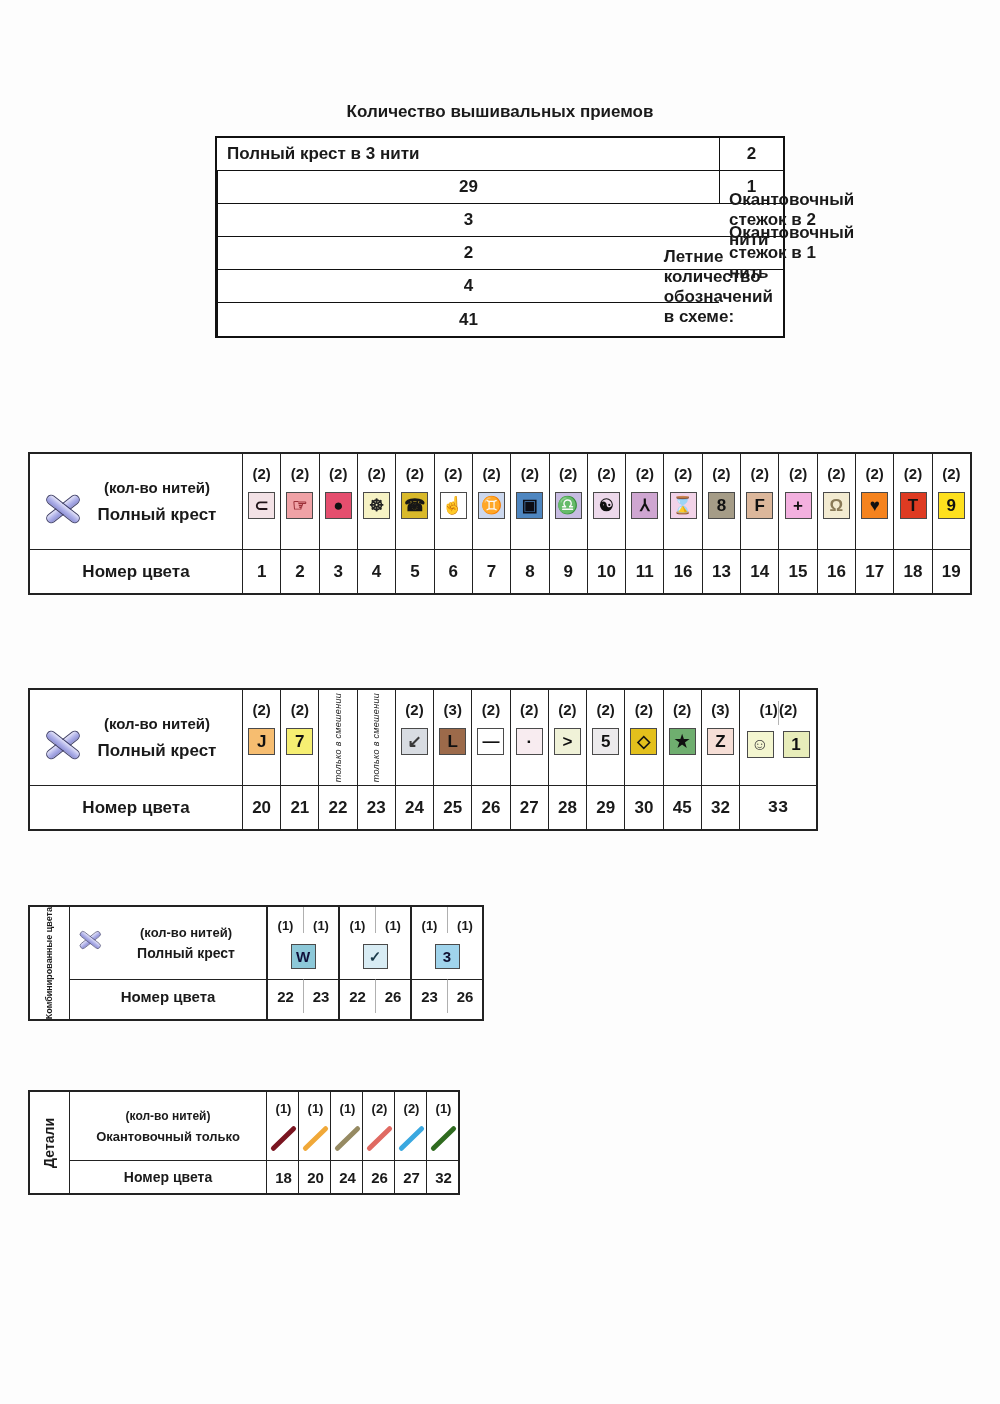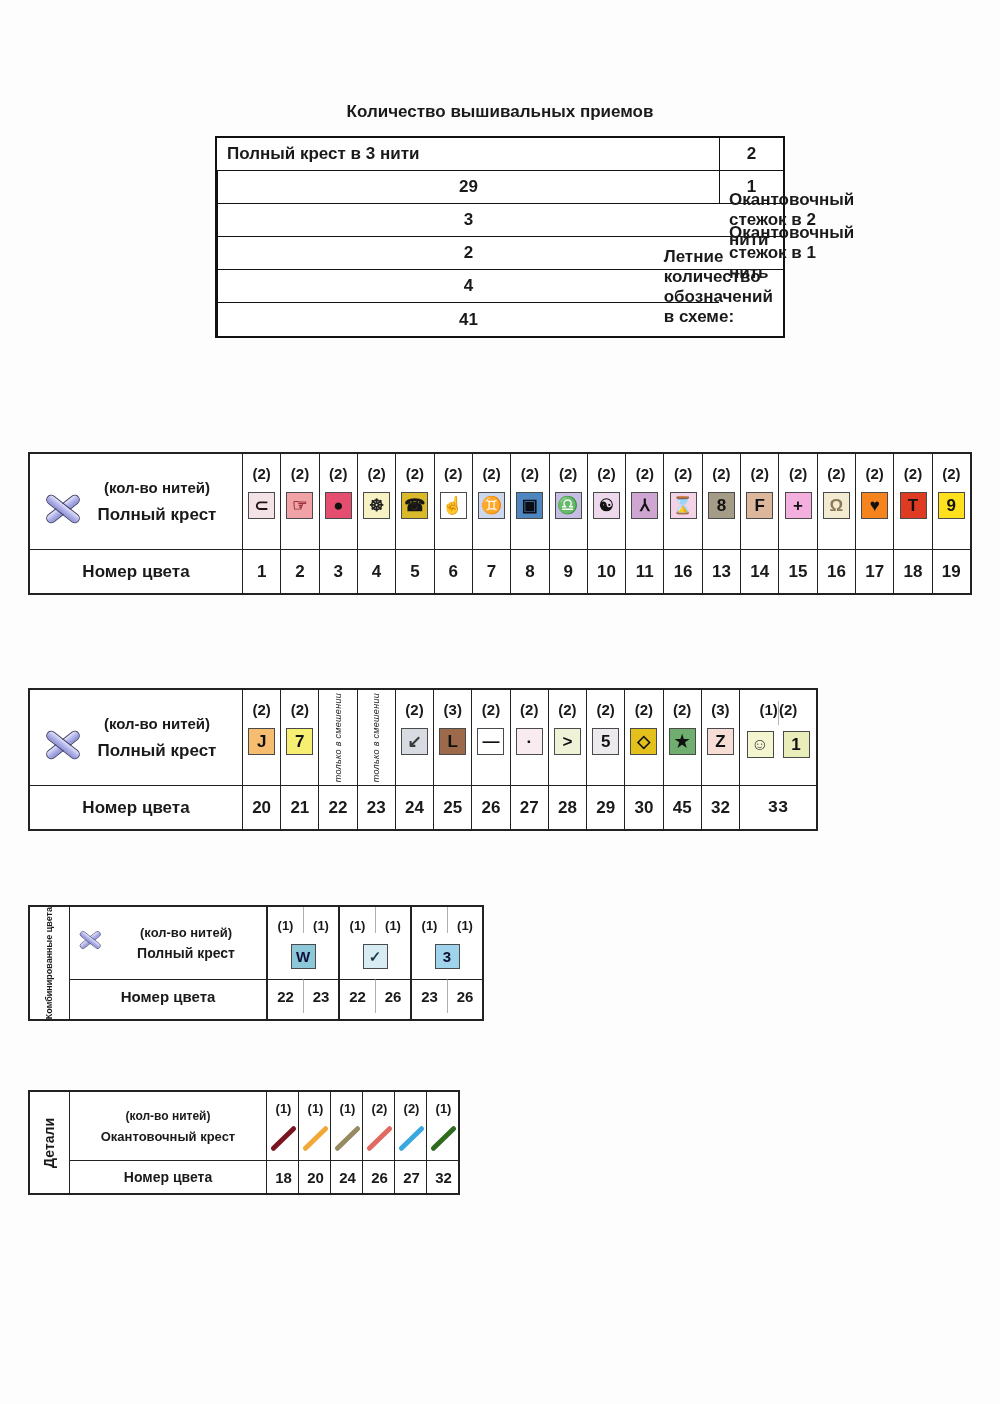--- a/index.html
+++ b/index.html
@@ -433,21 +433,21 @@
     </div>
   </div>
 
   <div class="details">
     <div class="side">
       <div class="vert">Детали</div>
     </div>
     <div class="dhead">
       <div class="top">
         <div class="line1">(кол-во нитей)</div>
-        <div class="line2">Окантовочный крест</div>
+        <div class="line2">Окантовочный только</div>
       </div>
       <div class="numlab">Номер цвета</div>
     </div>
     <div class="dcols">
 
         <div class="dcol">
           <div class="d-cnt">(1)</div>
           <div class="d-line-wrap">
             <div class="d-line" style="background-color: rgb(122, 21, 32);"></div>
           </div>

